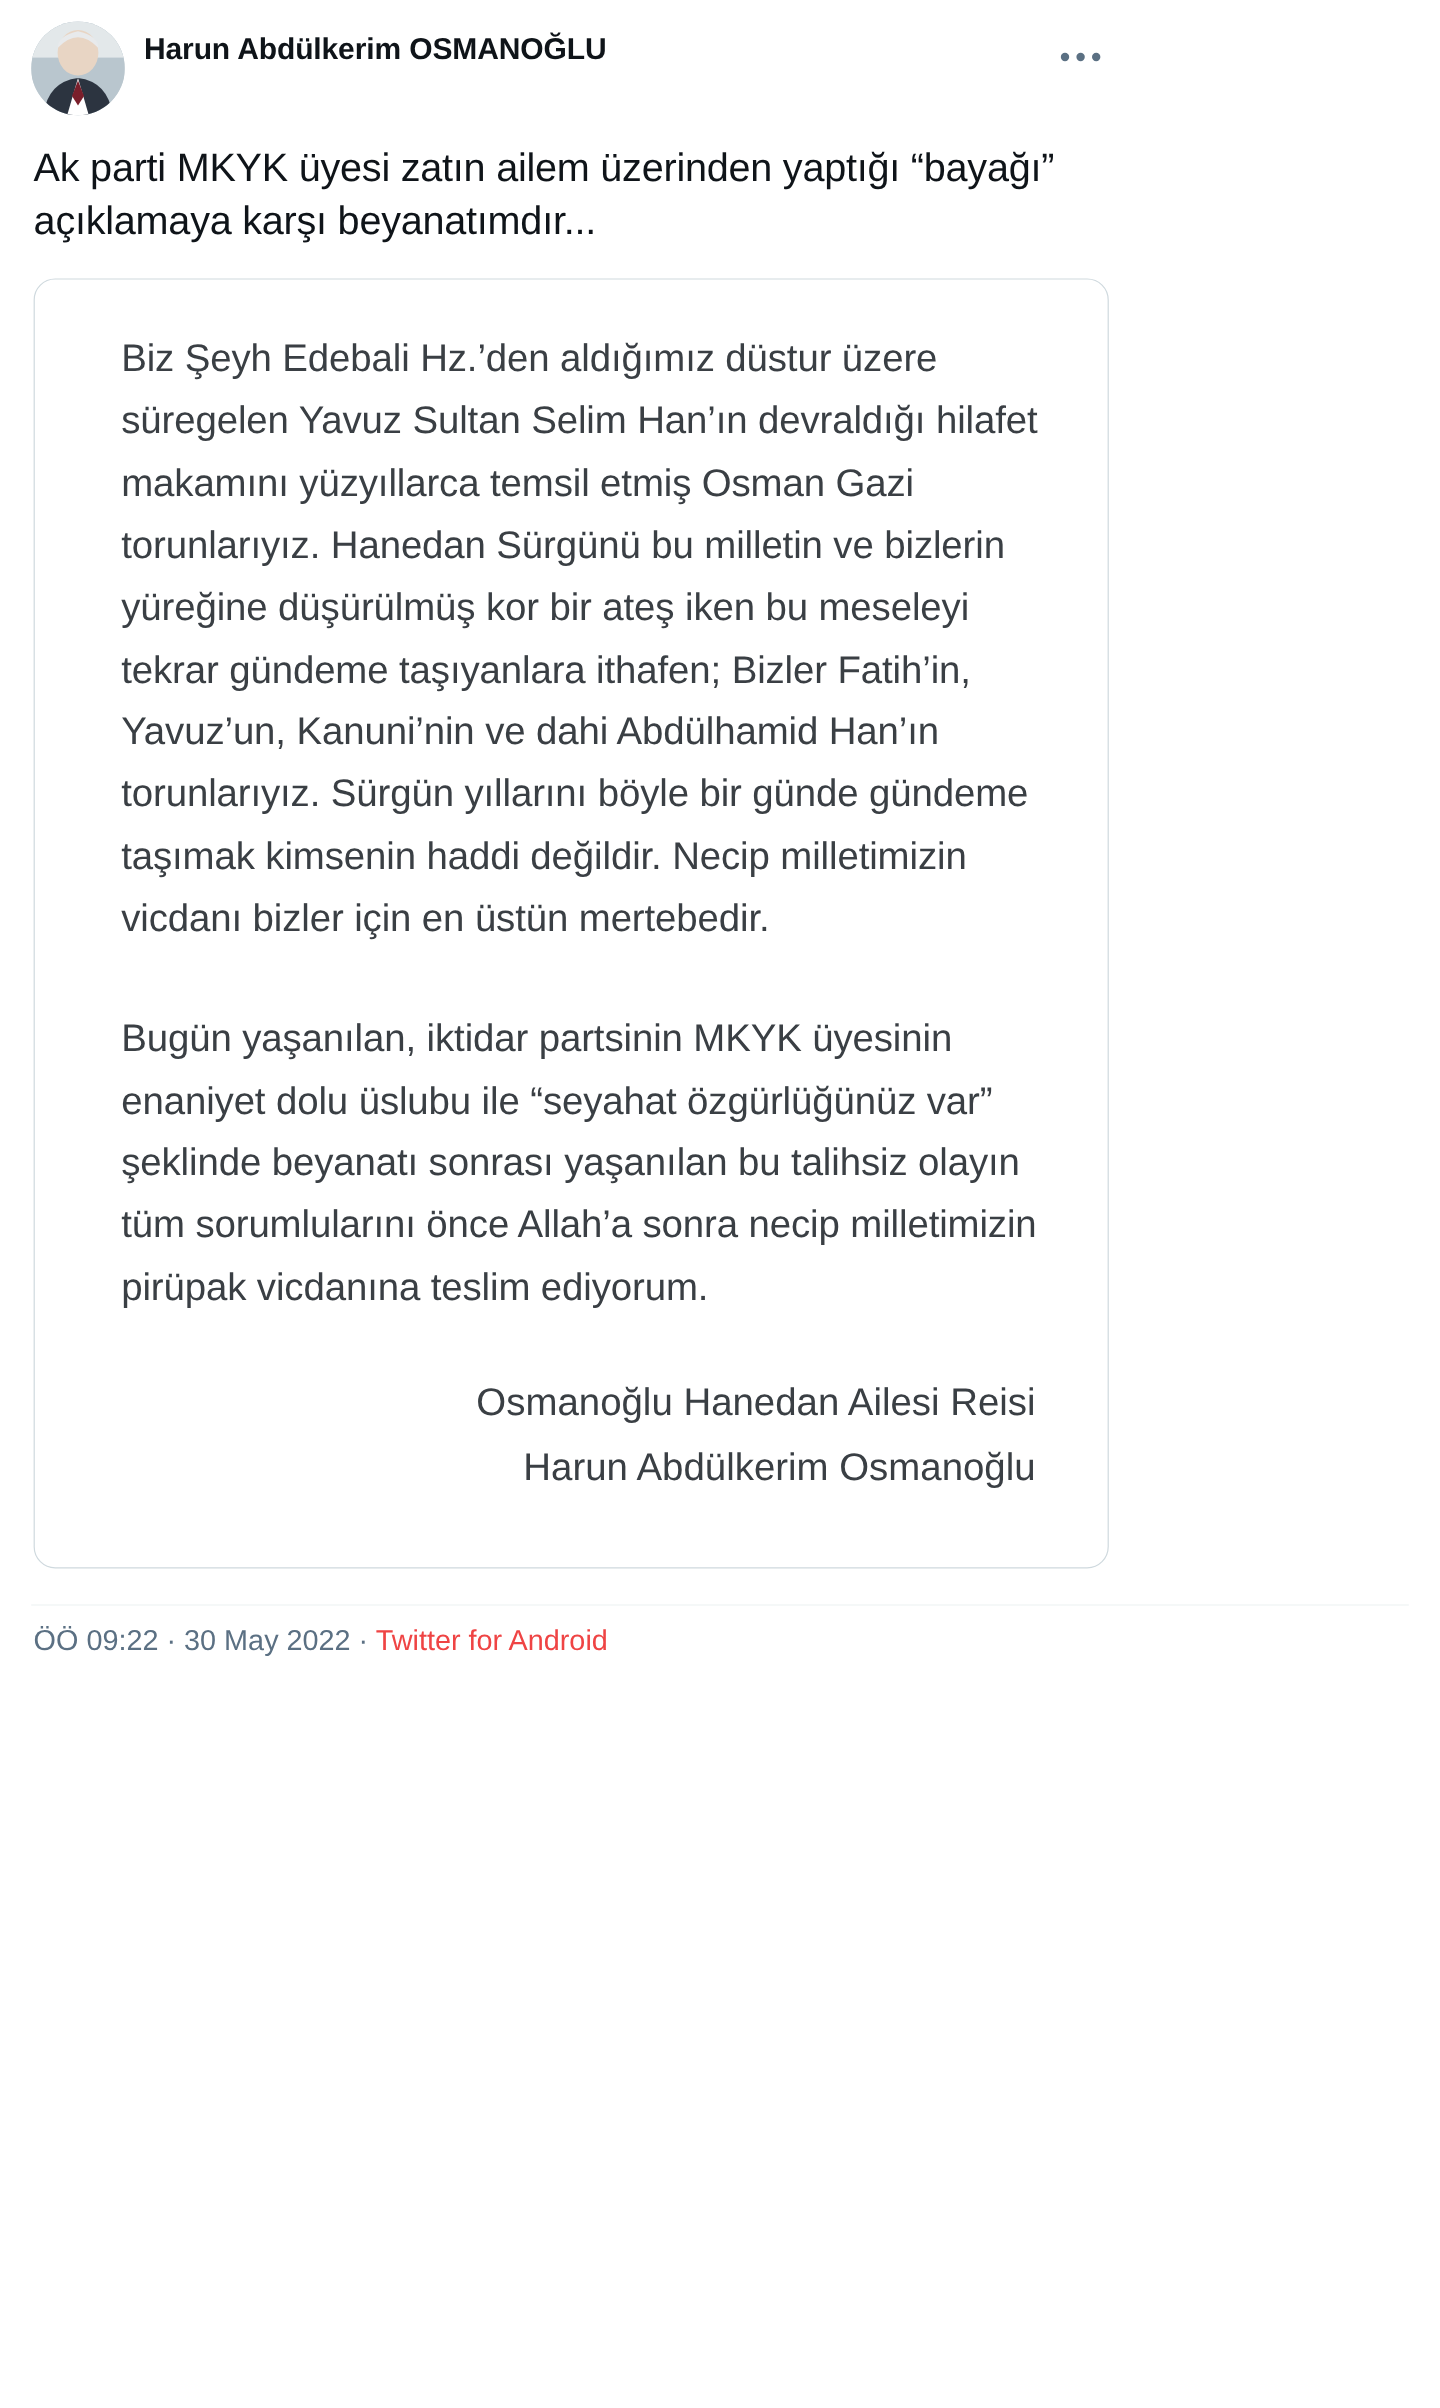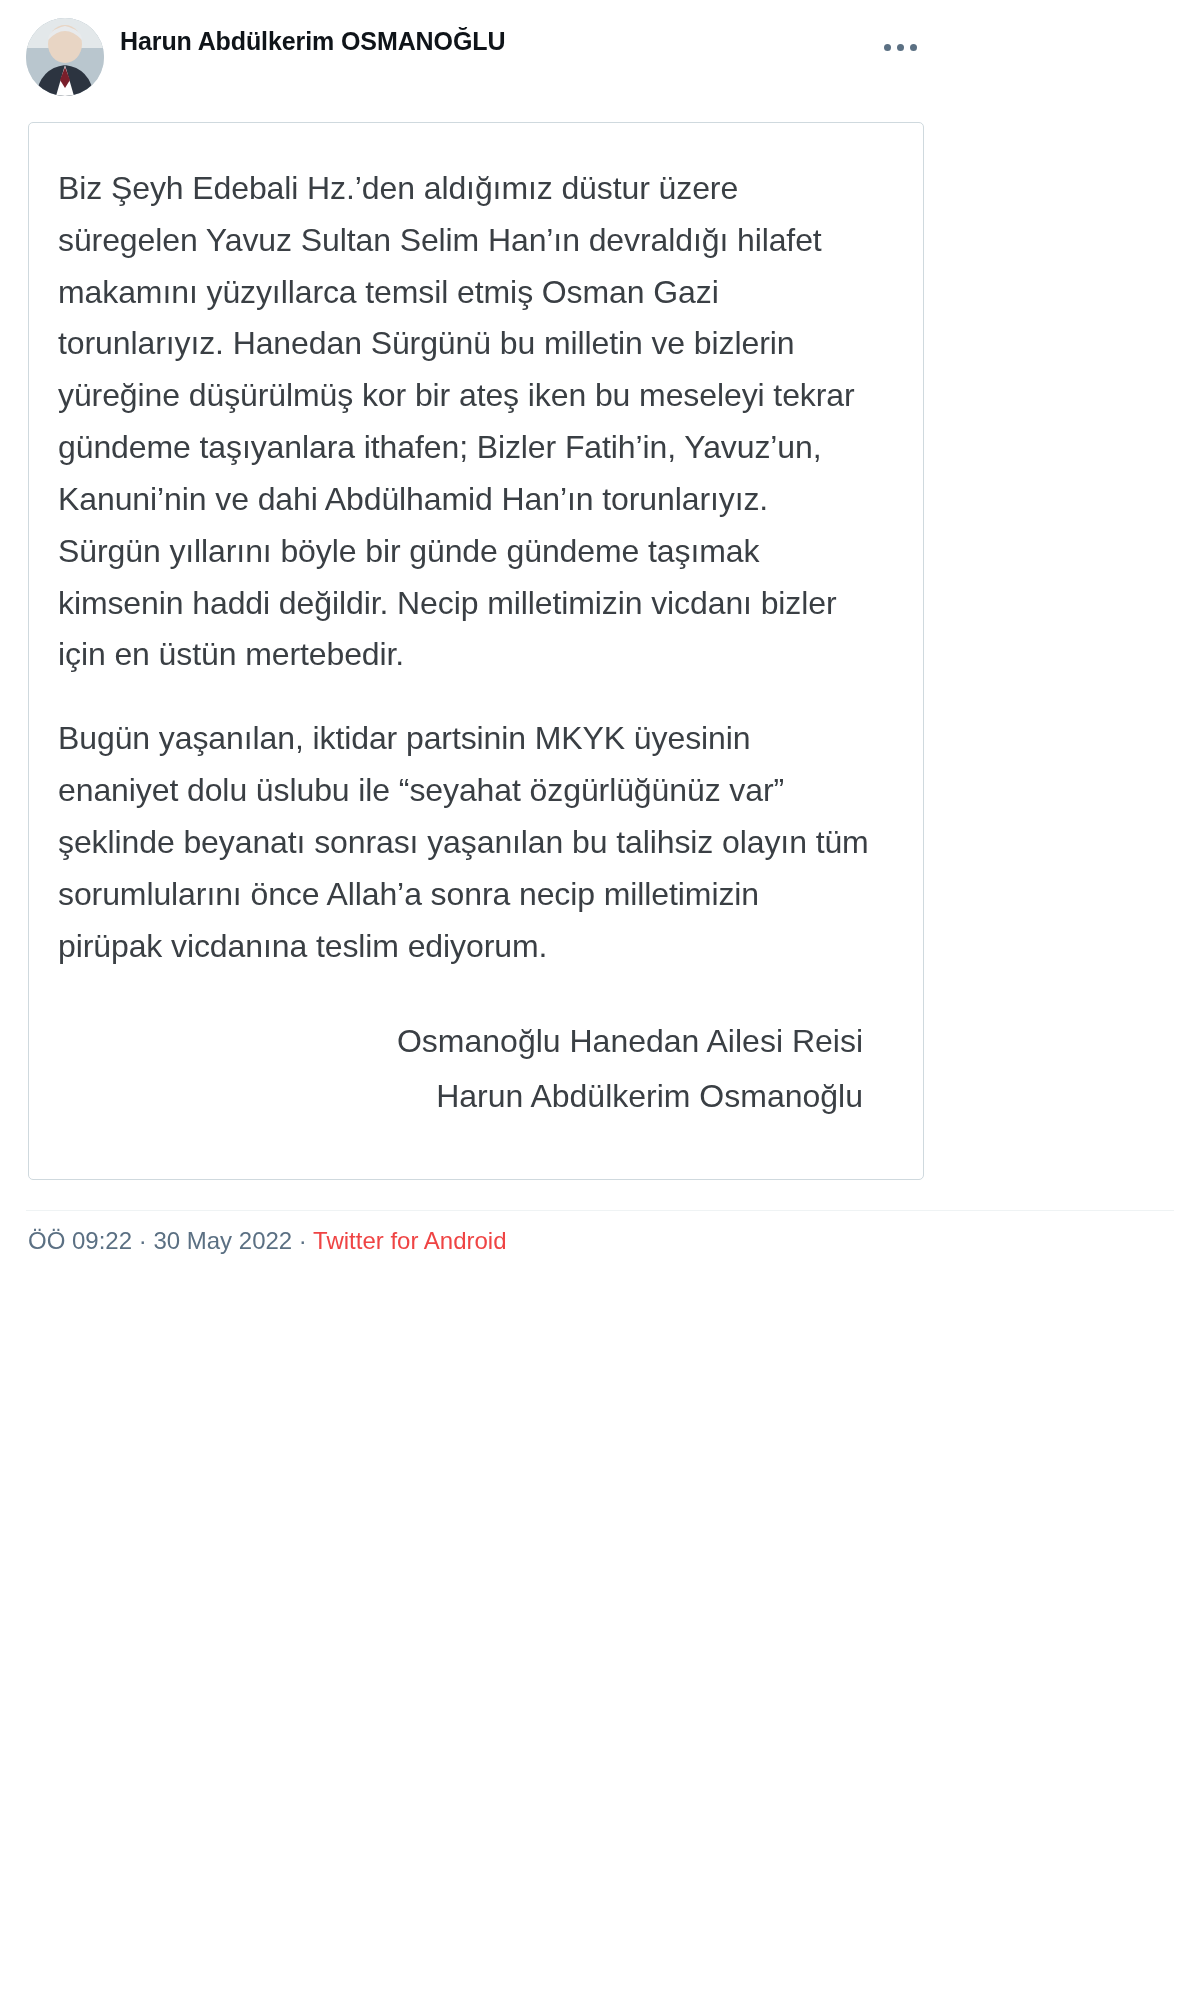--- a/index.html
+++ b/index.html
@@ -75,31 +75,31 @@
     font-size: 33px;
     line-height: 1.34;
     color: #0f1419;
     margin: 22px 2px 0 2px;
     letter-spacing: -0.2px;
   }
   
   .card {
     margin: 26px 2px 0 2px;
     border: 1px solid #cfd9de;
-    border-radius: 5px;
-    padding: 40px 52px 56px 29px;
+    border-radius: 18px;
+    padding: 40px 52px 56px 72px;
   }
   .card p {
     margin: 0;
     font-size: 32px;
     line-height: 1.62;
     color: #3a3f44;
     letter-spacing: -0.1px;
   }
-  .card p + p { margin-top: 32px; }
+  .card p + p { margin-top: 48px; }
   .signature {
     margin-top: 42px;
     text-align: right;
     padding-right: 8px;
   }
   .signature div {
     font-size: 32px;
     line-height: 1.7;
     color: #3a3f44;
   }
@@ -142,20 +142,21 @@
       <div class="display-name">Harun Abdülkerim OSMANOĞLU</div>
     </div>
 
     <div class="more-btn">
       <i></i>
       <i></i>
       <i></i>
     </div>
   </div>
 
+  <div class="tweet-text">Ak parti MKYK üyesi zatın ailem üzerinden yaptığı “bayağı” açıklamaya karşı beyanatımdır...</div>
 
   <div class="card">
     <p>Biz Şeyh Edebali Hz.’den aldığımız düstur üzere süregelen Yavuz Sultan Selim Han’ın devraldığı hilafet makamını yüzyıllarca temsil etmiş Osman Gazi torunlarıyız. Hanedan Sürgünü bu milletin ve bizlerin yüreğine düşürülmüş kor bir ateş iken bu meseleyi tekrar gündeme taşıyanlara ithafen; Bizler Fatih’in, Yavuz’un, Kanuni’nin ve dahi Abdülhamid Han’ın torunlarıyız. Sürgün yıllarını böyle bir günde gündeme taşımak kimsenin haddi değildir. Necip milletimizin vicdanı bizler için en üstün mertebedir.</p>
     <p>Bugün yaşanılan, iktidar partsinin MKYK üyesinin enaniyet dolu üslubu ile “seyahat özgürlüğünüz var” şeklinde beyanatı sonrası yaşanılan bu talihsiz olayın tüm sorumlularını önce Allah’a sonra necip milletimizin pirüpak vicdanına teslim ediyorum.</p>
     <div class="signature">
       <div>Osmanoğlu Hanedan Ailesi Reisi</div>
       <div>Harun Abdülkerim Osmanoğlu</div>
     </div>
   </div>
 </div>

